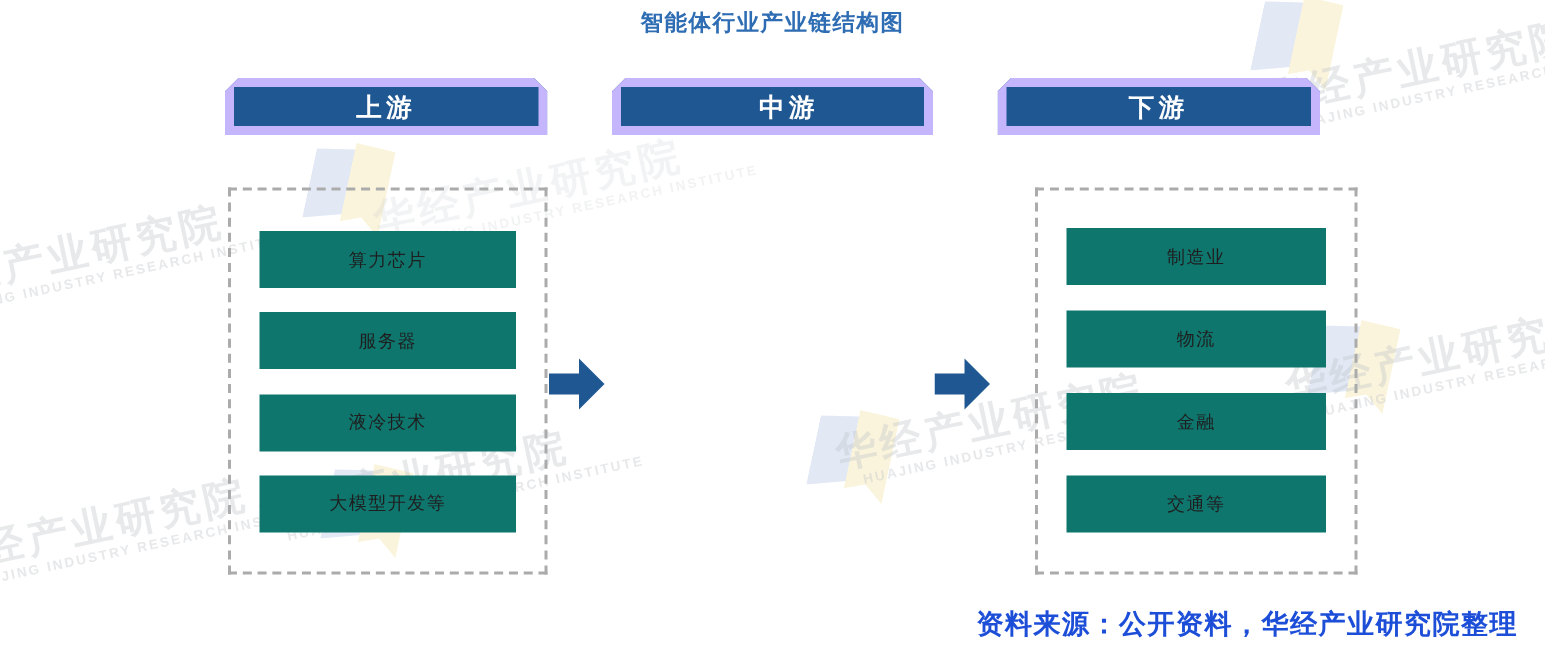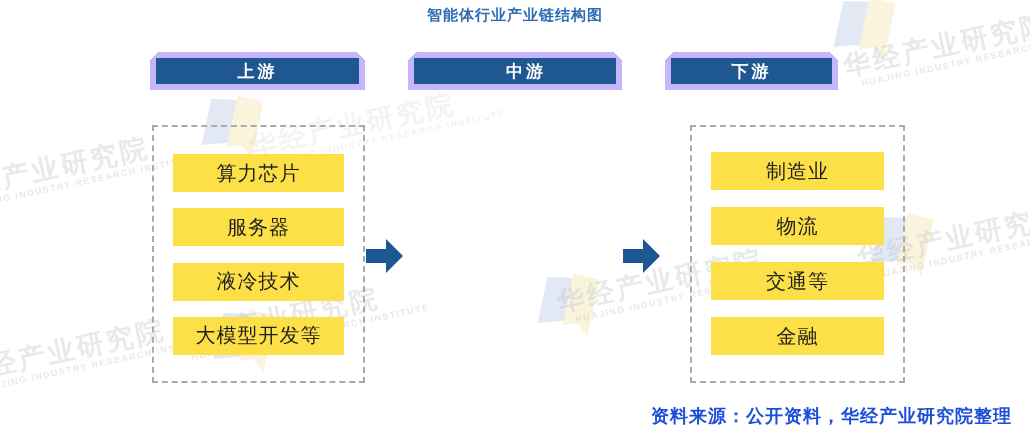--- a/index.html
+++ b/index.html
@@ -83,42 +83,42 @@
     color: #ffffff;
     font-size: 17px;
     font-weight: 700;
     letter-spacing: 3px;
     display: flex; align-items: center; justify-content: center;
     clip-path: polygon(9px 0, calc(100% - 9px) 0, 100% 9px, 100% 100%, 0 100%, 0 9px);
     z-index: 2;
   }
   .hdr-1 { left: 150px; width: 215px; }
   .hdr-2 { left: 408px; width: 214px; padding-left: 22px; }
-  .hdr-3 { left: 665px; width: 173px; }
+  .hdr-3 { left: 665px; width: 215px; }
 
   
   .col {
     position: absolute;
     top: 125px; height: 258px;
     border: 2px dashed #ababab;
     display: flex;
     flex-direction: column;
     justify-content: space-between;
     padding: 27px 19px 26px 19px;
     z-index: 1;
   }
   .col-1 { left: 152px; width: 213px; }
   .col-2 { left: 408px; width: 214px; justify-content: center; padding: 0 21px; }
   .col-3 { left: 690px; width: 215px; padding-top: 25px; }
 
   .box {
     height: 38px;
-    background: #fde047;
+    background: #0f766e;
     display: flex; align-items: center; justify-content: center;
-    font-size: 20px;
+    font-size: 12px;
     font-weight: 500;
     letter-spacing: 1px;
     color: #1e1e1e;
     text-align: right;
   }
 
   
   .arrow {
     position: absolute;
     top: 238px;
@@ -204,22 +204,22 @@
     <div class="box">算力芯片</div>
     <div class="box">服务器</div>
     <div class="box">液冷技术</div>
     <div class="box">大模型开发等</div>
   </div>
 
 
   <div class="col col-3">
     <div class="box">制造业</div>
     <div class="box">物流</div>
+    <div class="box">金融</div>
     <div class="box">交通等</div>
-    <div class="box">金融</div>
   </div>
 
   <svg class="arrow arrow-1" viewBox="0 0 38 36">
     <polygon points="0,11 20,11 20,1 37,18 20,35 20,25 0,25" fill="#1e5791"></polygon>
   </svg>
   <svg class="arrow arrow-2" viewBox="0 0 38 36">
     <polygon points="0,11 20,11 20,1 37,18 20,35 20,25 0,25" fill="#1e5791"></polygon>
   </svg>
 
   <div class="source">资料来源：公开资料，华经产业研究院整理</div>

